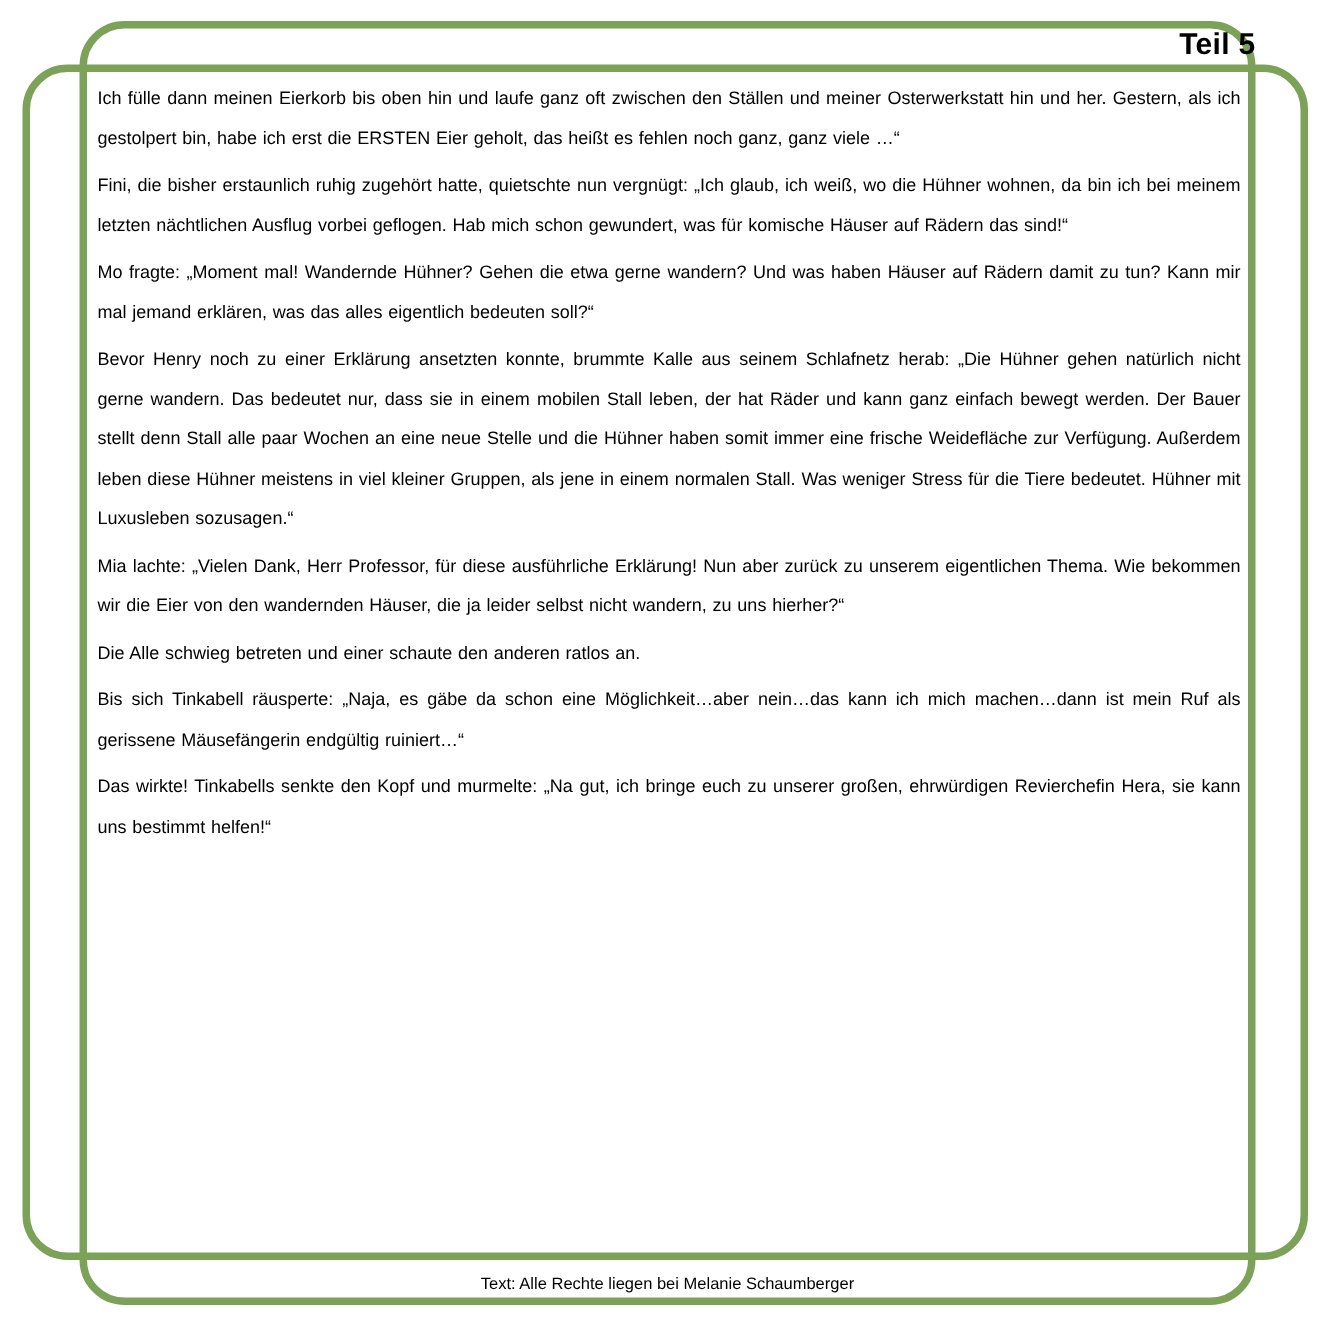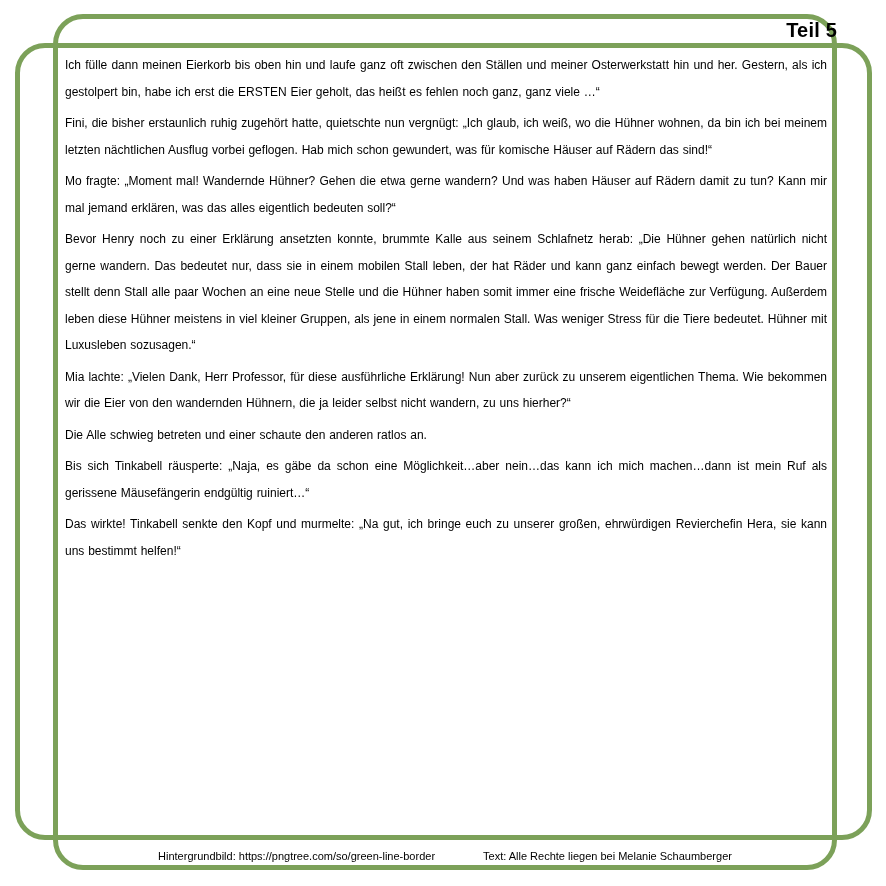--- a/index.html
+++ b/index.html
@@ -82,22 +82,21 @@
 <div class="frame" id="frame-tall"></div>
 <div class="frame" id="frame-wide"></div>
 
 <div class="page-title">Teil 5</div>
 
 <div class="story">
   <p>Ich fülle dann meinen Eierkorb bis oben hin und laufe ganz oft zwischen den Ställen und meiner Osterwerkstatt hin und her. Gestern, als ich gestolpert bin, habe ich erst die ERSTEN Eier geholt, das heißt es fehlen noch ganz, ganz viele …“</p>
   <p>Fini, die bisher erstaunlich ruhig zugehört hatte, quietschte nun vergnügt: „Ich glaub, ich weiß, wo die Hühner wohnen, da bin ich bei meinem letzten nächtlichen Ausflug vorbei geflogen. Hab mich schon gewundert, was für komische Häuser auf Rädern das sind!“</p>
   <p>Mo fragte: „Moment mal! Wandernde Hühner? Gehen die etwa gerne wandern? Und was haben Häuser auf Rädern damit zu tun? Kann mir mal jemand erklären, was das alles eigentlich bedeuten soll?“</p>
   <p>Bevor Henry noch zu einer Erklärung ansetzten konnte, brummte Kalle aus seinem Schlafnetz herab: „Die Hühner gehen natürlich nicht gerne wandern. Das bedeutet nur, dass sie in einem mobilen Stall leben, der hat Räder und kann ganz einfach bewegt werden. Der Bauer stellt denn Stall alle paar Wochen an eine neue Stelle und die Hühner haben somit immer eine frische Weidefläche zur Verfügung. Außerdem leben diese Hühner meistens in viel kleiner Gruppen, als jene in einem normalen Stall. Was weniger Stress für die Tiere bedeutet. Hühner mit Luxusleben sozusagen.“</p>
-  <p>Mia lachte: „Vielen Dank, Herr Professor,  für diese ausführliche Erklärung! Nun aber zurück zu unserem eigentlichen Thema. Wie bekommen wir die Eier von den wandernden Hühnern, die ja leider selbst nicht wandern, zu uns hierher?“</p>
+  <p>Mia lachte: „Vielen Dank, Herr Professor,  für diese ausführliche Erklärung! Nun aber zurück zu unserem eigentlichen Thema. Wie bekommen wir die Eier von den wandernden Häuser, die ja leider selbst nicht wandern, zu uns hierher?“</p>
   <p>Die Alle schwieg betreten und einer schaute den anderen ratlos an.</p>
   <p>Bis sich Tinkabell räusperte: „Naja, es gäbe da schon eine Möglichkeit…aber nein…das kann ich mich machen…dann ist mein Ruf als gerissene Mäusefängerin endgültig ruiniert…“</p>
-  <p>Das wirkte! Tinkabell senkte den Kopf und murmelte: „Na gut, ich bringe euch zu unserer großen, ehrwürdigen Revierchefin Hera, sie kann uns bestimmt helfen!“</p>
+  <p>Das wirkte! Tinkabells senkte den Kopf und murmelte: „Na gut, ich bringe euch zu unserer großen, ehrwürdigen Revierchefin Hera, sie kann uns bestimmt helfen!“</p>
 </div>
 
 <div class="footer">
-  <span>Hintergrundbild: https://pngtree.com/so/green-line-border</span>
   <span>Text: Alle Rechte liegen bei Melanie Schaumberger</span>
 </div>
 
 </body></html>

